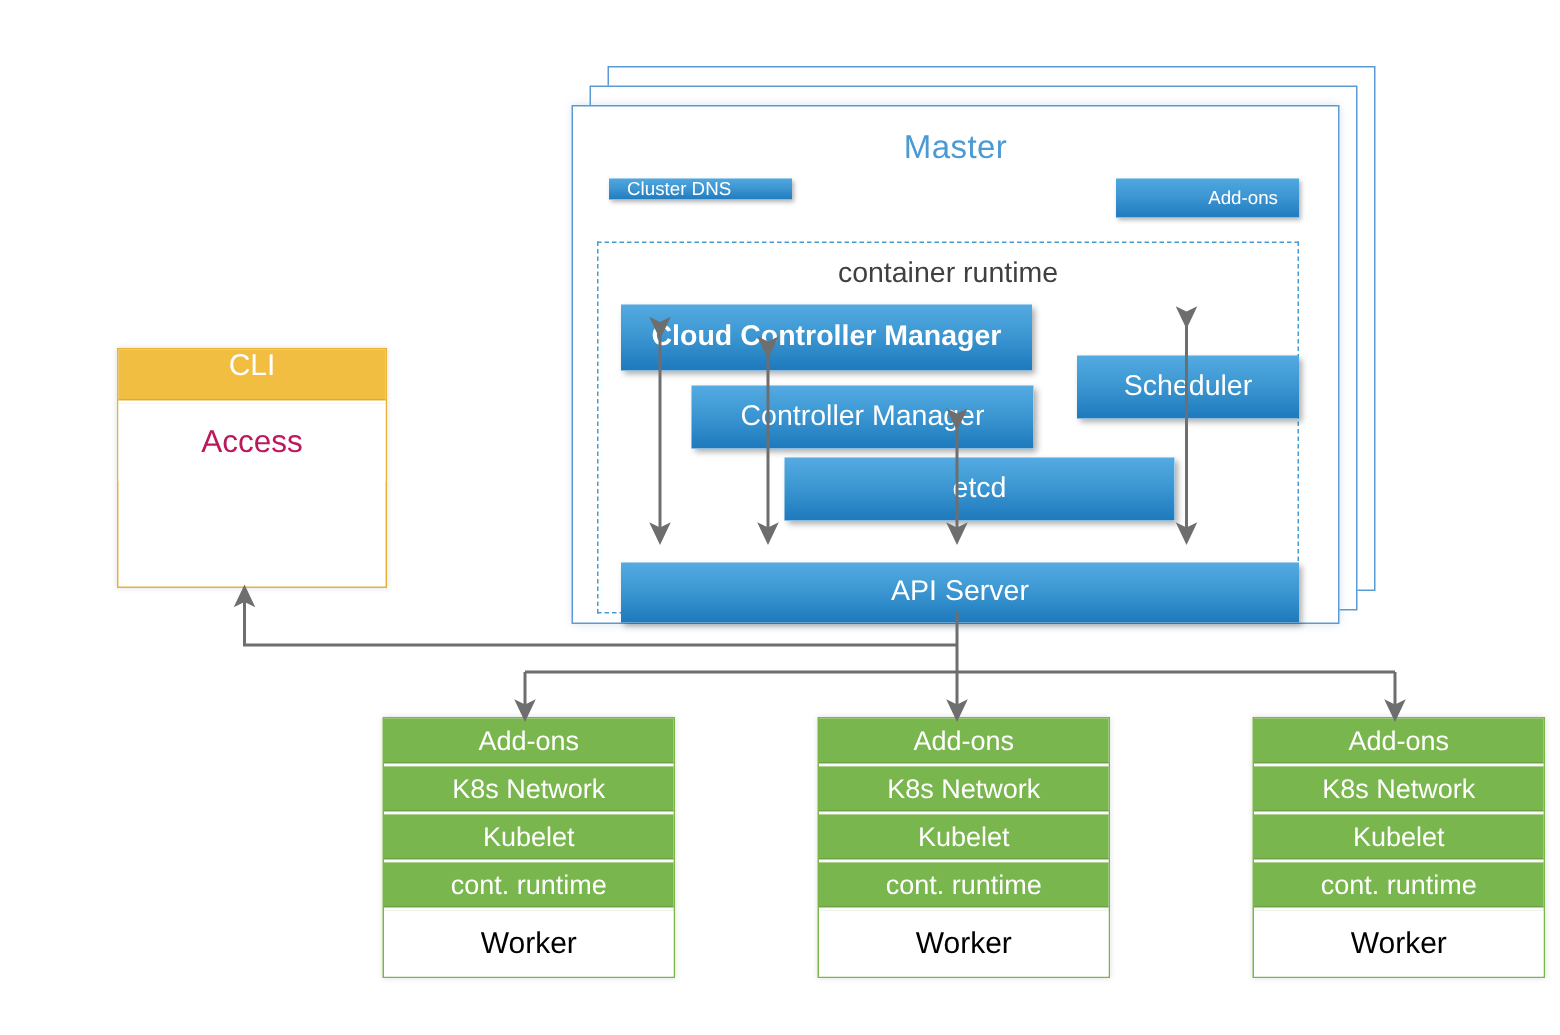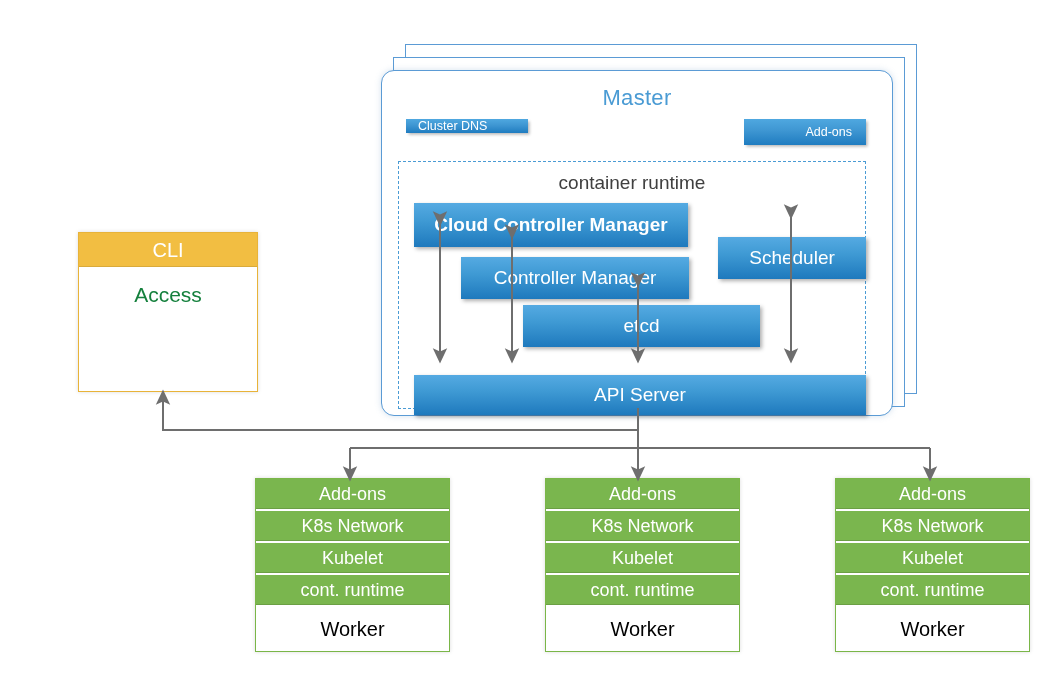--- a/index.html
+++ b/index.html
@@ -21,21 +21,21 @@
   
   .master-shell {
     position: absolute;
     background: #ffffff;
     border: 1.4px solid #5B9BD5;
     box-sizing: border-box;
   }
   .master-shell.s3 { left: 405px; top: 44px;  width: 512px; height: 350px; z-index: 1; }
   .master-shell.s2 { left: 393px; top: 57px;  width: 512px; height: 350px; z-index: 2; }
   .master-front    { left: 381px; top: 70px;  width: 512px; height: 346px; z-index: 3;
-                     box-shadow: 0 0 6px rgba(120,160,200,0.30); border-radius: 13px; }
+                     box-shadow: 0 0 6px rgba(120,160,200,0.30); }
 
   .master-title {
     position: absolute;
     left: 0; right: 0;
     top: 14px;
     text-align: center;
     font-size: 22px;
     color: #4A9BD4;
     letter-spacing: 0.3px;
   }
@@ -105,30 +105,29 @@
     border: 1px solid #E8B339;
     box-sizing: border-box;
     z-index: 4;
     box-shadow: 0 0 4px rgba(0,0,0,0.14);
   }
   .access-row {
     height: 34px;
     background: #F2BE42;
     color: #ffffff;
     display: flex;
-    align-items: center;
     justify-content: center;
     font-size: 20px;
     border-bottom: 2.5px solid #FFFFFF;
     box-shadow: inset 0 -1px 0 rgba(0,0,0,0.10);
   }
   .access-footer {
     height: 52px;
     background: #ffffff;
-    color: #15803d;
+    color: #be185d;
     display: flex;
     align-items: center;
     justify-content: center;
     font-size: 21px;
   }
 
   
   .worker {
     position: absolute;
     width: 195px;
@@ -182,21 +181,21 @@
     </div>
 
     <div class="kbox" style="left:32px; top:132px; width:274px; height:44px;font-weight:bold;">
       <span>Cloud Controller Manager</span>
     </div>
 
     <div class="kbox" style="left:79px; top:186px; width:228px; height:42px;">
       <span>Controller Manager</span>
     </div>
 
-    <div class="kbox" style="left:141px; top:234px; width:237px; height:42px;">
+    <div class="kbox" style="left:141px; top:234px; width:260px; height:42px;">
       <span>etcd</span>
     </div>
 
     <div class="kbox" style="left:336px; top:166px; width:148px; height:42px;">
       <span>Scheduler</span>
     </div>
 
     <div class="kbox" style="left:32px; top:304px; width:452px; height:40px;">
       <span>API Server</span>
     </div>

